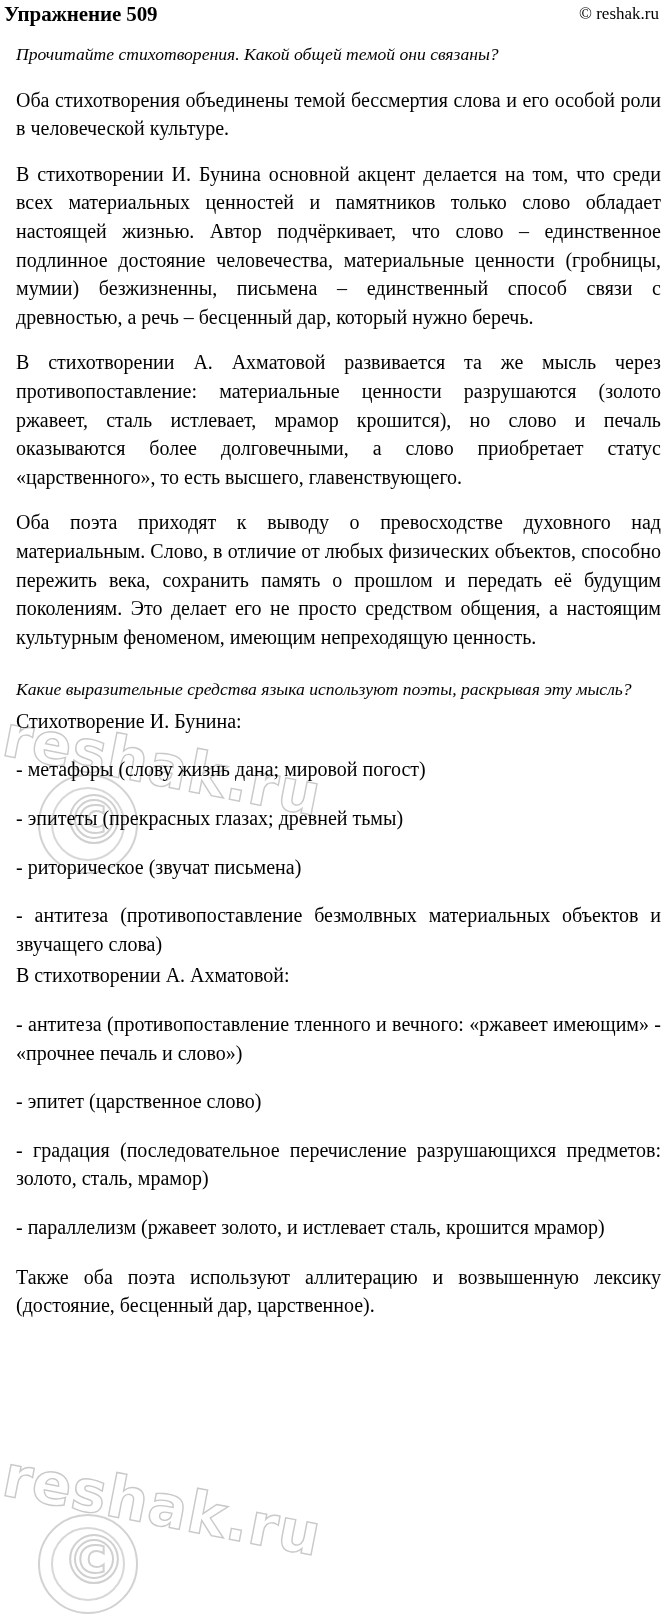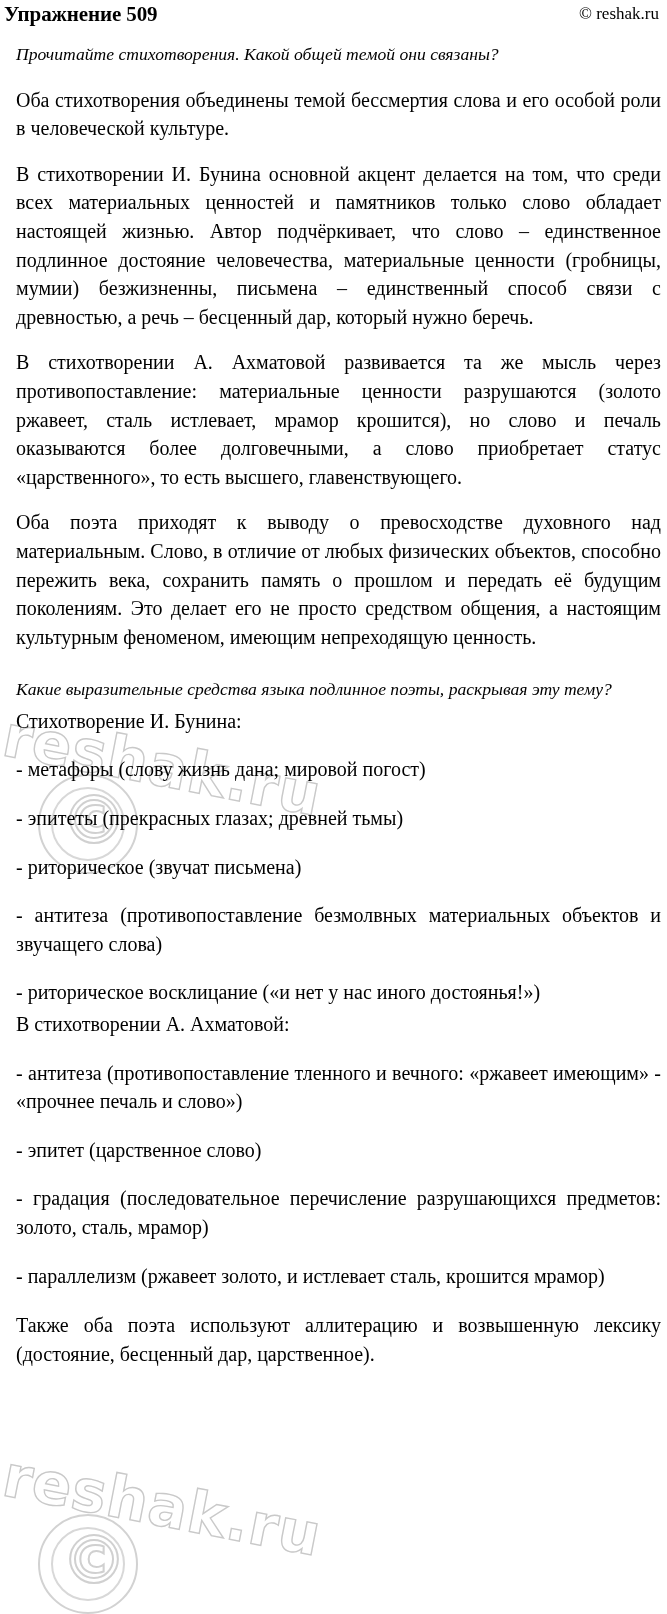--- a/index.html
+++ b/index.html
@@ -177,33 +177,32 @@
     <p class="blk italic nostretch sp-question-lead">Прочитайте стихотворения. Какой общей темой они связаны?</p>
 
     <p class="blk nostretch sp-para">Оба стихотворения объединены темой бессмертия слова и его особой роли в человеческой культуре.</p>
 
     <p class="blk nostretch sp-para">В стихотворении И. Бунина основной акцент делается на том, что среди всех материальных ценностей и памятников только слово обладает настоящей жизнью. Автор подчёркивает, что слово – единственное подлинное достояние человечества, материальные ценности (гробницы, мумии) безжизненны, письмена – единственный способ связи с древностью, а речь – бесценный дар, который нужно беречь.</p>
 
     <p class="blk nostretch sp-para">В стихотворении А. Ахматовой развивается та же мысль через противопоставление: материальные ценности разрушаются (золото ржавеет, сталь истлевает, мрамор крошится), но слово и печаль оказываются более долговечными, а слово приобретает статус «царственного», то есть высшего, главенствующего.</p>
 
     <p class="blk nostretch sp-para">Оба поэта приходят к выводу о превосходстве духовного над материальным. Слово, в отличие от любых физических объектов, способно пережить века, сохранить память о прошлом и передать её будущим поколениям. Это делает его не просто средством общения, а настоящим культурным феноменом, имеющим непреходящую ценность.</p>
 
-    <p class="blk italic nostretch sp-question-mid">Какие выразительные средства языка подлинное поэты, раскрывая эту тему?</p>
+    <p class="blk italic nostretch sp-question-mid">Какие выразительные средства языка используют поэты, раскрывая эту мысль?</p>
 
     <p class="blk nostretch sp-heading">Стихотворение И. Бунина:</p>
 
     <p class="blk nostretch sp-item">- метафоры (слову жизнь дана; мировой погост)</p>
 
     <p class="blk nostretch sp-item">- эпитеты (прекрасных глазах; древней тьмы)</p>
 
     <p class="blk nostretch sp-item">- риторическое (звучат письмена)</p>
 
     <p class="blk nostretch sp-item">- антитеза (противопоставление безмолвных материальных объектов и звучащего слова)</p>
 
-    <p class="blk nostretch sp-item">- риторическое восклицание («и нет у нас иного достоянья!»)</p>
 
     <p class="blk nostretch sp-heading">В стихотворении А. Ахматовой:</p>
 
     <p class="blk nostretch sp-item">- антитеза (противопоставление тленного и вечного: «ржавеет имеющим» - «прочнее печаль и слово»)</p>
 
 
     <p class="blk nostretch sp-item">- эпитет (царственное слово)</p>
 
     <p class="blk nostretch sp-item">- градация (последовательное перечисление разрушающихся предметов: золото, сталь, мрамор)</p>
 

